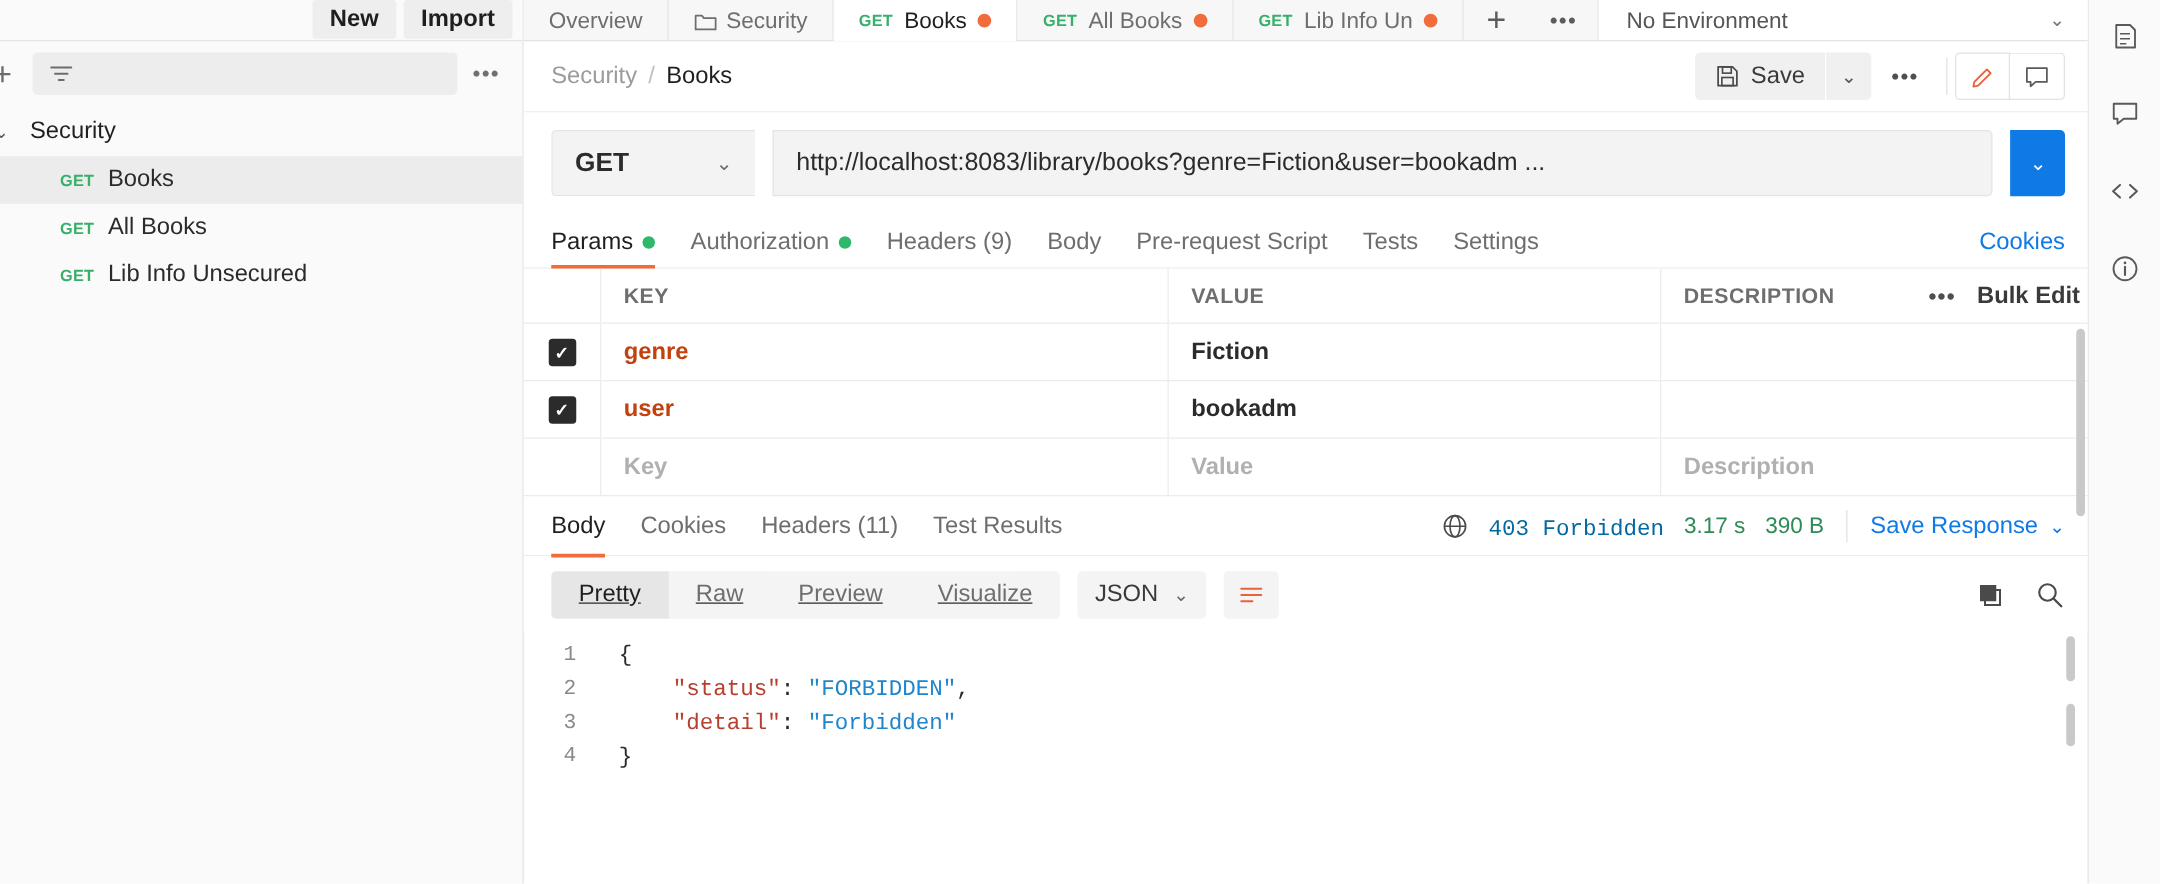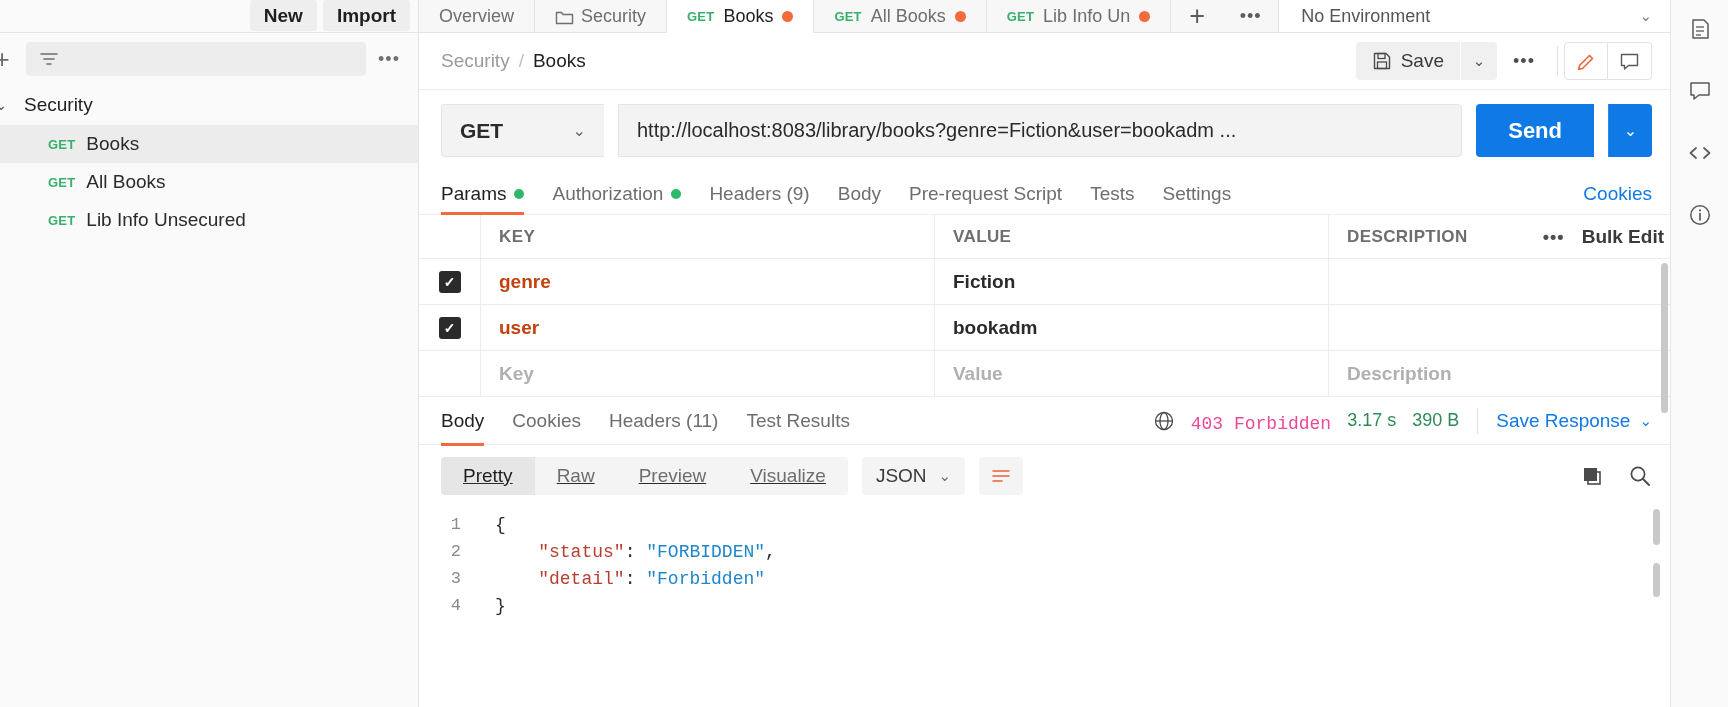--- a/index.html
+++ b/index.html
@@ -212,21 +212,21 @@
     font-size: 19px; color: #6e6e6e; cursor: pointer; position: relative; top: 5px;
     white-space: nowrap;
   }
   .rsbtab:first-child { padding-left: 0; }
   .rsbtab.active { color: #1f1f1f; }
   .rsbtab.active::after {
     content: ""; position: absolute; left: 0; right: 14px; bottom: -5px;
     height: 3px; background: #f26b3a;
   }
   .status-meta { display: flex; align-items: center; gap: 16px; font-size: 18px; color: #2e8b57; }
-  .status-meta .code { color: #ec4899; }
+  .status-meta .code { color: #0369a1; }
   .meta-div { width: 1px; height: 26px; background: #e2e2e2; }
   .save-resp { font-size: 19px; color: #0f7ae5; cursor: pointer; display: flex; align-items: center; gap: 9px;}
 
   
   .bodybar { display: flex; align-items: center; padding: 12px 18px 10px 22px; gap: 14px; background:#fff;}
   .seg { display: flex; background: #f4f4f4; border-radius: 4px; overflow: hidden; text-decoration: underline; }
   .segbtn { padding: 0 22px; height: 38px; display: flex; align-items: center;
             font-size: 19px; color: #6e6e6e; cursor: pointer; }
   .segbtn.active { background: #e6e6e6; color: #1f1f1f; }
   .jsonsel {
@@ -383,21 +383,20 @@
         </span>
       </div>
     </div>
 
     <div class="urlrow">
       <div class="methodbox">
         <span>GET</span>
         <span class="cv">⌄</span>
       </div>
       <div class="urlbox">http://localhost:8083/library/books?genre=Fiction&amp;user=bookadm ...</div>
-      <div class="sendbtn">Send</div>
       <div class="sendcaret">⌄</div>
     </div>
 
     <div class="reqtabs">
       <div class="rtab active">
         <span>Params</span>
         <span class="grn-dot"></span>
       </div>
       <div class="rtab">
         <span>Authorization</span>

